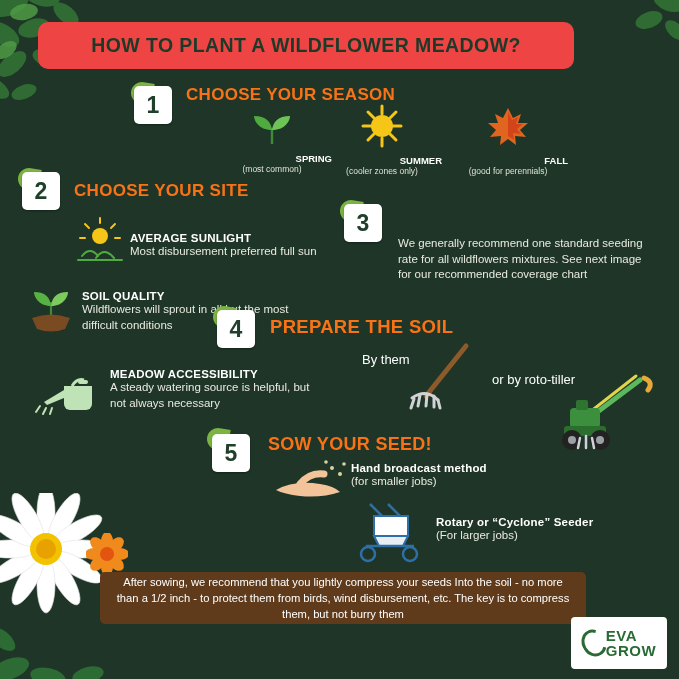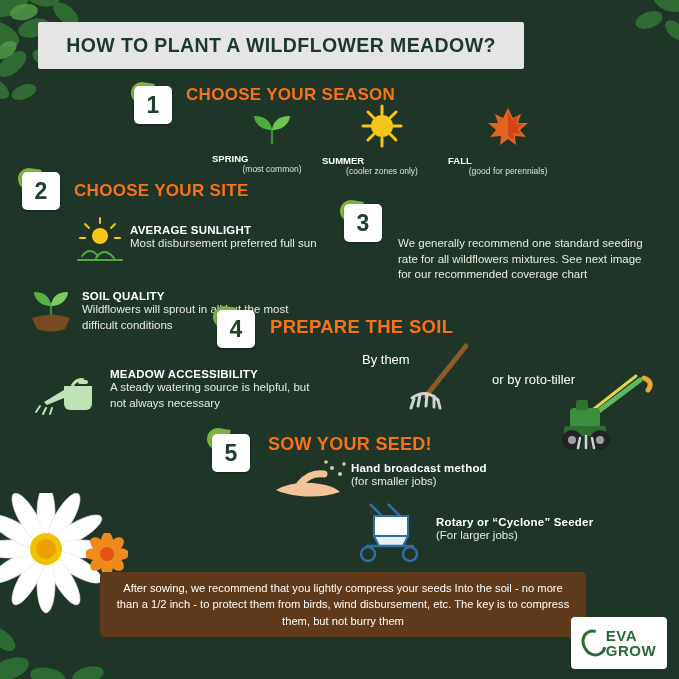--- a/index.html
+++ b/index.html
@@ -23,24 +23,24 @@
   }
   
   .leaf-deco {
     position: absolute;
     pointer-events: none;
   }
   .title-bar {
     position: absolute;
     left: 38px;
     top: 22px;
-    width: 486px;
+    width: 536px;
     height: 47px;
-    background: #e5e5e5;
-    border-radius: 2px;
+    background: #ef4444;
+    border-radius: 10px;
     display: flex;
     align-items: center;
     justify-content: center;
   }
   .title-bar span {
     color: #1d3a28;
     font-size: 19.5px;
     font-weight: bold;
     letter-spacing: .4px;
   }
@@ -82,21 +82,21 @@
   }
   .body-text {
     color: #e9eadf;
     font-size: 11.5px;
     line-height: 1.35;
   }
   .caption-bold {
     color: #ffffff;
     font-size: 9.5px;
     font-weight: bold;
-    text-align: left;
+    text-align: right;
   }
   .caption-sm {
     color: #dfe3d5;
     font-size: 8.5px;
     text-align: center;
   }
   .season {
     position: absolute;
     width: 120px;
     text-align: center;
@@ -112,21 +112,21 @@
   .white-label {
     position: absolute;
     color: #ffffff;
     font-size: 13px;
   }
   .footer {
     position: absolute;
     left: 100px;
     top: 572px;
     width: 486px;
-    height: 65px;
+    height: 52px;
     background: #5f3b1b;
     border-radius: 5px;
     display: flex;
     align-items: center;
     justify-content: center;
     padding: 0 14px;
     box-sizing: border-box;
   }
   .footer p {
     margin: 0;
@@ -323,21 +323,21 @@
         <line x1="48" y1="22" x2="43" y2="22"></line>
       </g>
       <circle cx="28" cy="20" r="8" fill="#f5c518"></circle>
       <g stroke="#4faa3f" stroke-width="2" fill="none" stroke-linecap="round">
         <path d="M10 40 q8 -10 16 0"></path>
         <path d="M24 42 q8 -12 18 0"></path>
         <path d="M6 44 h44"></path>
       </g>
     </svg>
   </div>
-  <div class="info-block" style="left:130px;top:224px;">
+  <div class="info-block" style="left:130px;top:232px;">
     <div class="sub-head">AVERAGE SUNLIGHT</div>
     <div class="body-text">Most  disbursement preferred full sun</div>
   </div>
 
   <div style="position:absolute;left:22px;top:286px;">
     <svg width="58" height="46" viewBox="0 0 58 46">
       <path d="M29 30 V16" stroke="#3f8b3a" stroke-width="2.2" fill="none"></path>
       <path d="M29 20 C16 20 12 10 12 6 C24 6 28 12 29 20Z" fill="#57b244"></path>
       <path d="M29 20 C42 20 46 10 46 6 C34 6 30 12 29 20Z" fill="#7ccb5c"></path>
       <path d="M10 32 q19 -7 38 0 l-5 11 q-14 5 -28 0 Z" fill="#7a4a22"></path>

